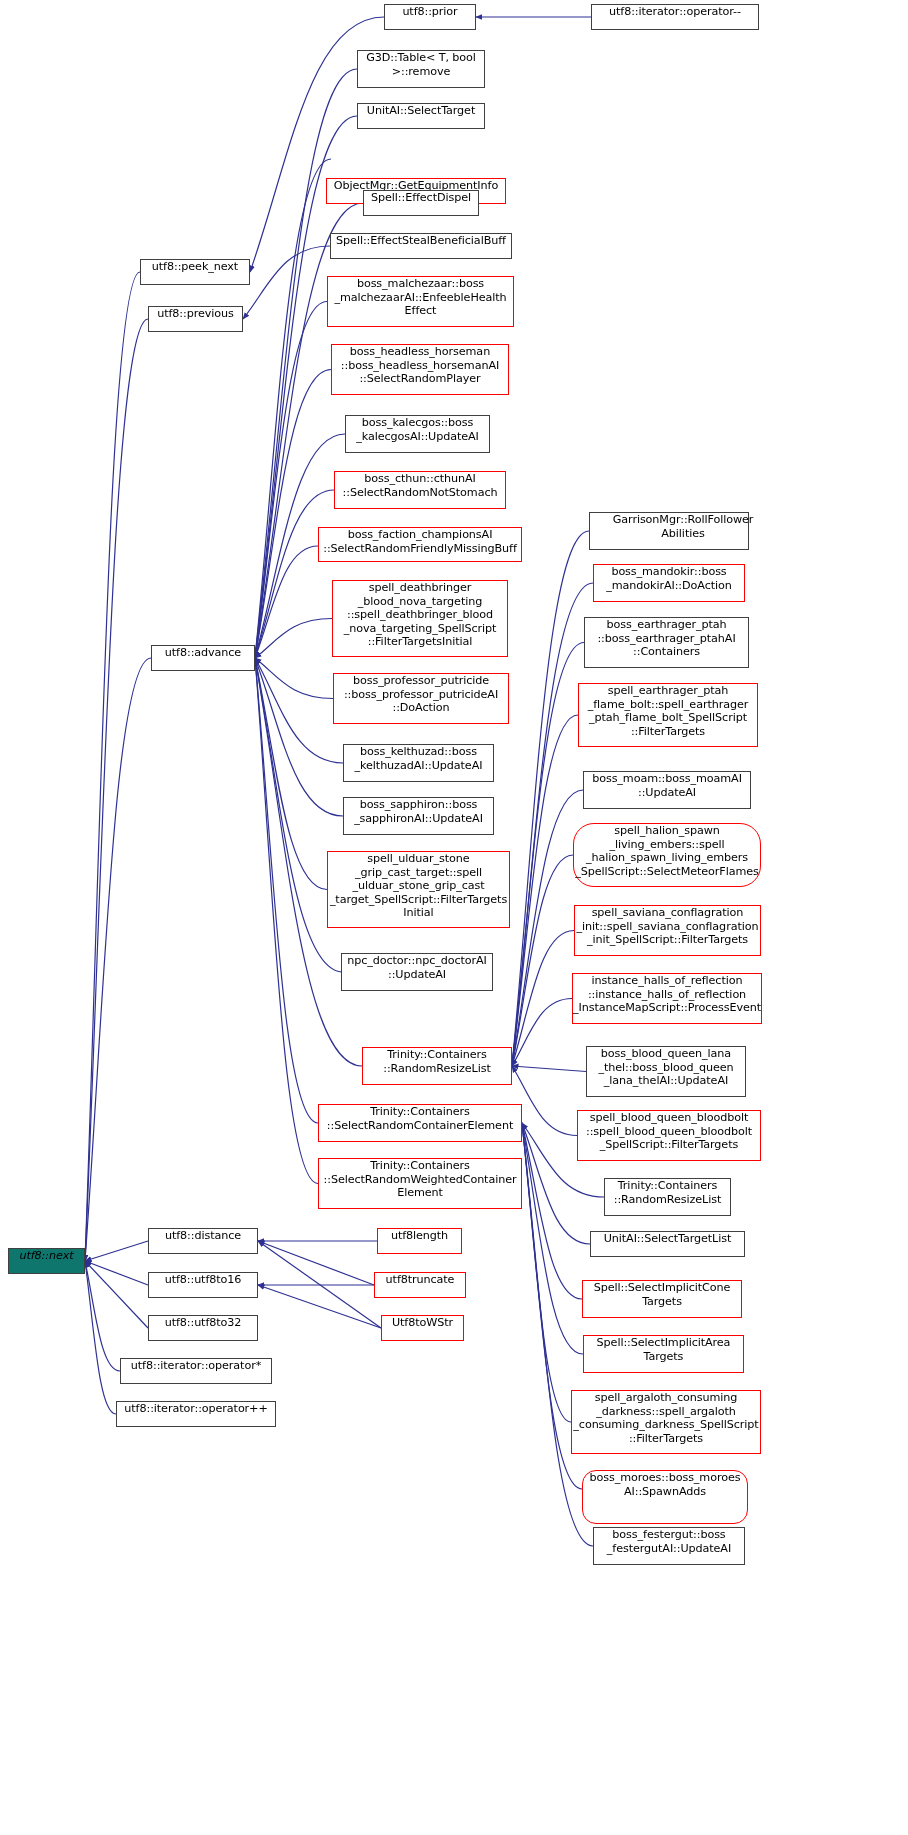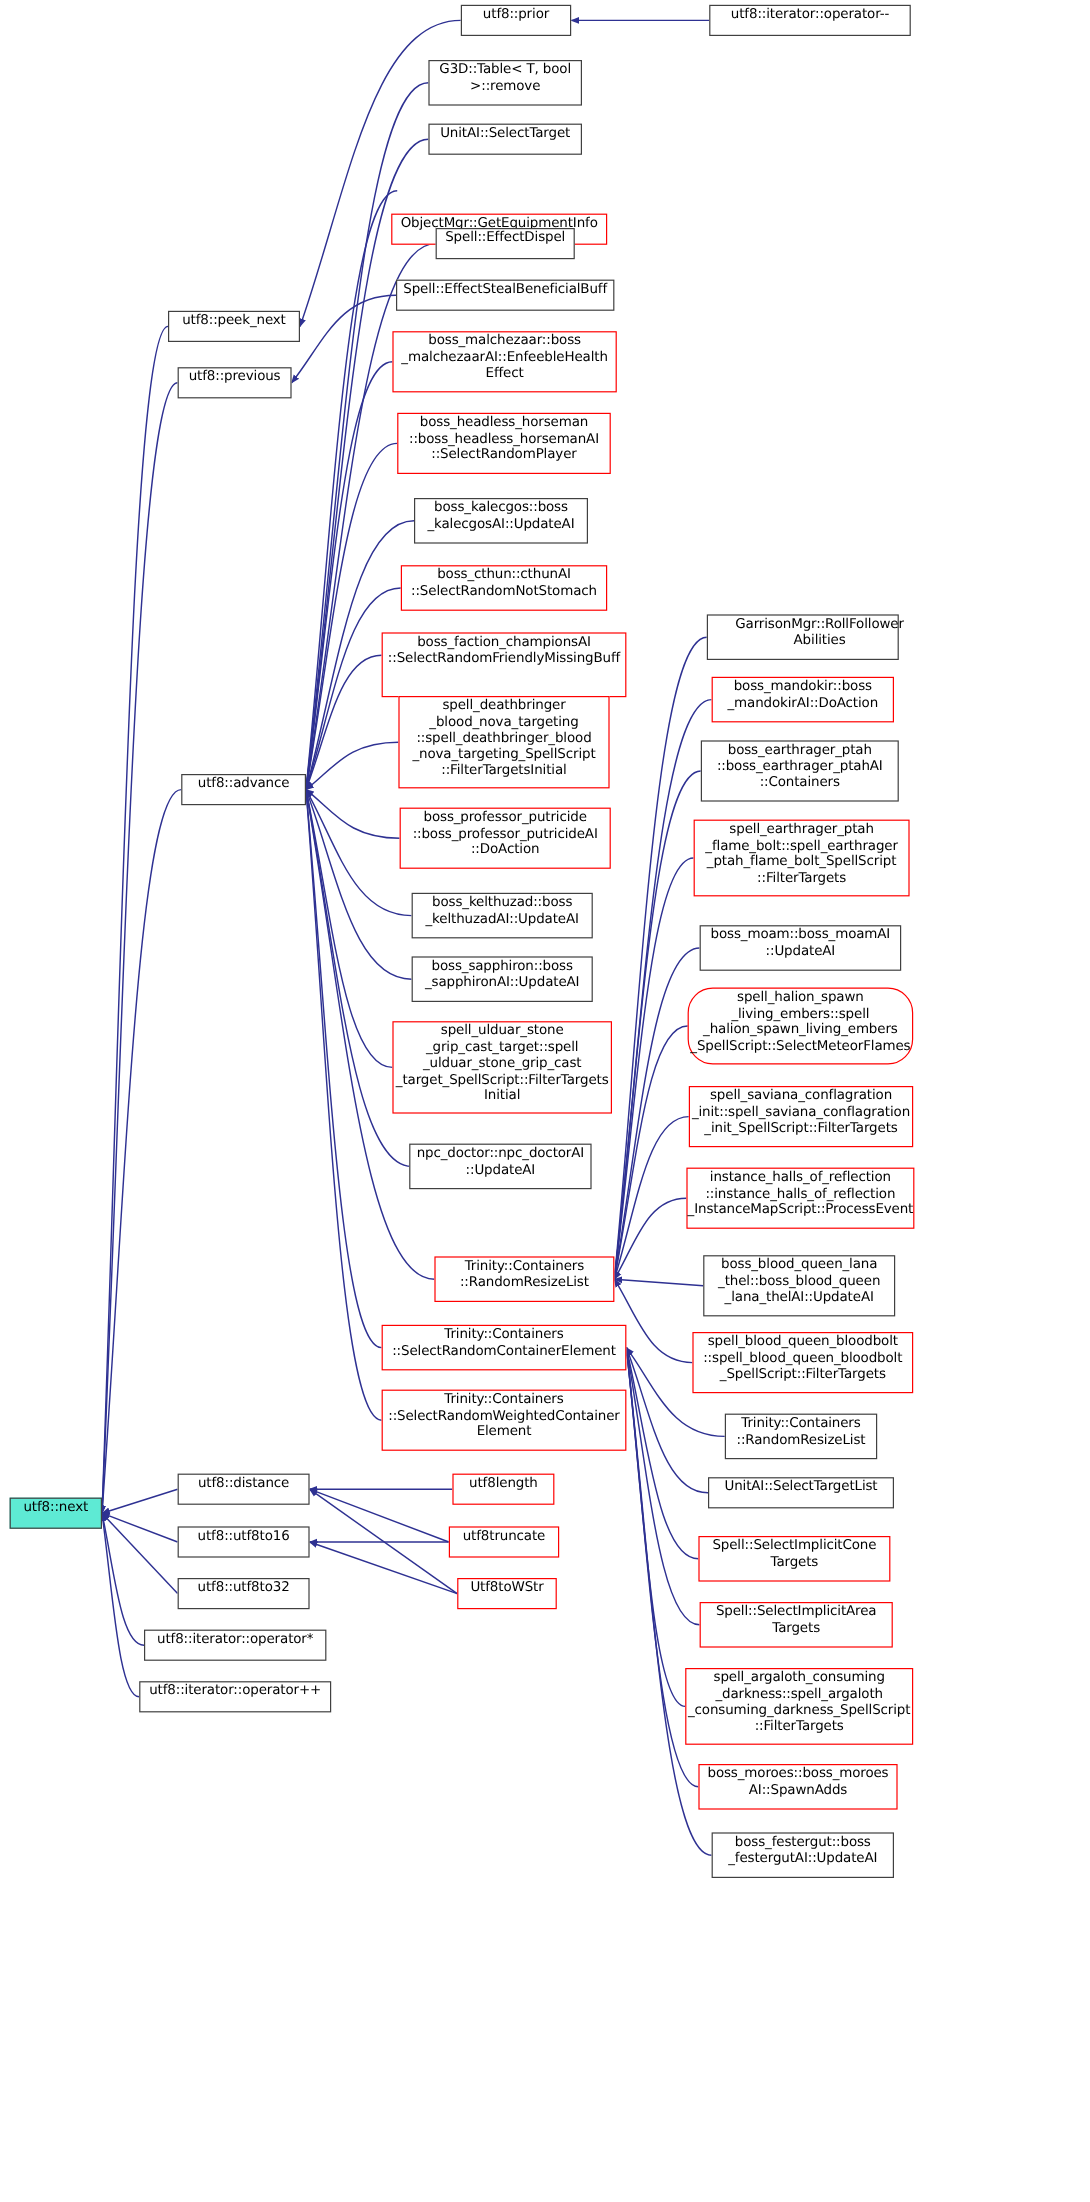--- a/index.html
+++ b/index.html
@@ -37,22 +37,23 @@
     line-height: 13.6px;
     color: #000000;
     white-space: pre;
     letter-spacing: -0.1px;
     z-index: 5;
   }
   .node.red {
     border-color: #ff0000;
   }
   .node.current {
-    background: #5eead4;
+    background: #0f766e;
     border-color: #404040;
+    font-style: italic;
   }
 </style>
 </head>
 <body>
 
 <div id="canvas">
   <svg id="edges" viewBox="0 0 908 1835" xmlns="http://www.w3.org/2000/svg">
     <defs>
       <marker id="arrow" viewBox="0 0 10 10" refX="9" refY="5" markerWidth="6" markerHeight="6" orient="auto-start-reverse">
         <path d="M 0 1 L 10 5 L 0 9 z" fill="#2e3192"></path>
@@ -126,21 +127,21 @@
 _malchezaarAI::EnfeebleHealth
 Effect</span></div>
       <div class="node" style="left: 148px; top: 306px; width: 95px; height: 26px;"><span>utf8::previous</span></div>
       <div class="node red" style="left: 331px; top: 344px; width: 178px; height: 51px;"><span>boss_headless_horseman
 ::boss_headless_horsemanAI
 ::SelectRandomPlayer</span></div>
       <div class="node" style="left: 345px; top: 415px; width: 145px; height: 38px;"><span>boss_kalecgos::boss
 _kalecgosAI::UpdateAI</span></div>
       <div class="node red" style="left: 334px; top: 471px; width: 172px; height: 38px;"><span>boss_cthun::cthunAI
 ::SelectRandomNotStomach</span></div>
-      <div class="node red" style="left: 318px; top: 527px; width: 204px; height: 54px;"><span>boss_faction_championsAI
+      <div class="node red" style="left: 318px; top: 527px; width: 204px; height: 35px;"><span>boss_faction_championsAI
 ::SelectRandomFriendlyMissingBuff</span></div>
       <div class="node red" style="left: 332px; top: 580px; width: 176px; height: 77px;"><span>spell_deathbringer
 _blood_nova_targeting
 ::spell_deathbringer_blood
 _nova_targeting_SpellScript
 ::FilterTargetsInitial</span></div>
       <div class="node" style="left: 151px; top: 645px; width: 104px; height: 26px;"><span>utf8::advance</span></div>
       <div class="node red" style="left: 333px; top: 673px; width: 176px; height: 51px;"><span>boss_professor_putricide
 ::boss_professor_putricideAI
 ::DoAction</span></div>
@@ -204,18 +205,18 @@
       <div class="node" style="left: 148px; top: 1315px; width: 110px; height: 26px;"><span>utf8::utf8to32</span></div>
       <div class="node red" style="left: 381px; top: 1315px; width: 83px; height: 26px;"><span>Utf8toWStr</span></div>
       <div class="node red" style="left: 583px; top: 1335px; width: 161px; height: 38px;"><span>Spell::SelectImplicitArea
 Targets</span></div>
       <div class="node" style="left: 120px; top: 1358px; width: 152px; height: 26px;"><span>utf8::iterator::operator*</span></div>
       <div class="node red" style="left: 571px; top: 1390px; width: 190px; height: 64px;"><span>spell_argaloth_consuming
 _darkness::spell_argaloth
 _consuming_darkness_SpellScript
 ::FilterTargets</span></div>
       <div class="node" style="left: 116px; top: 1401px; width: 160px; height: 26px;"><span>utf8::iterator::operator++</span></div>
-      <div class="node red" style="left: 582px; top: 1470px; width: 166px; height: 38px;"><span>boss_moroes::boss_moroes
+      <div class="node red" style="left: 582px; top: 1470px; width: 166px; height: 54px; border-radius: 14px;"><span>boss_moroes::boss_moroes
 AI::SpawnAdds</span></div>
       <div class="node" style="left: 593px; top: 1527px; width: 152px; height: 38px;"><span>boss_festergut::boss
 _festergutAI::UpdateAI</span></div>
     </div>
 </div>
 
 </body></html>

